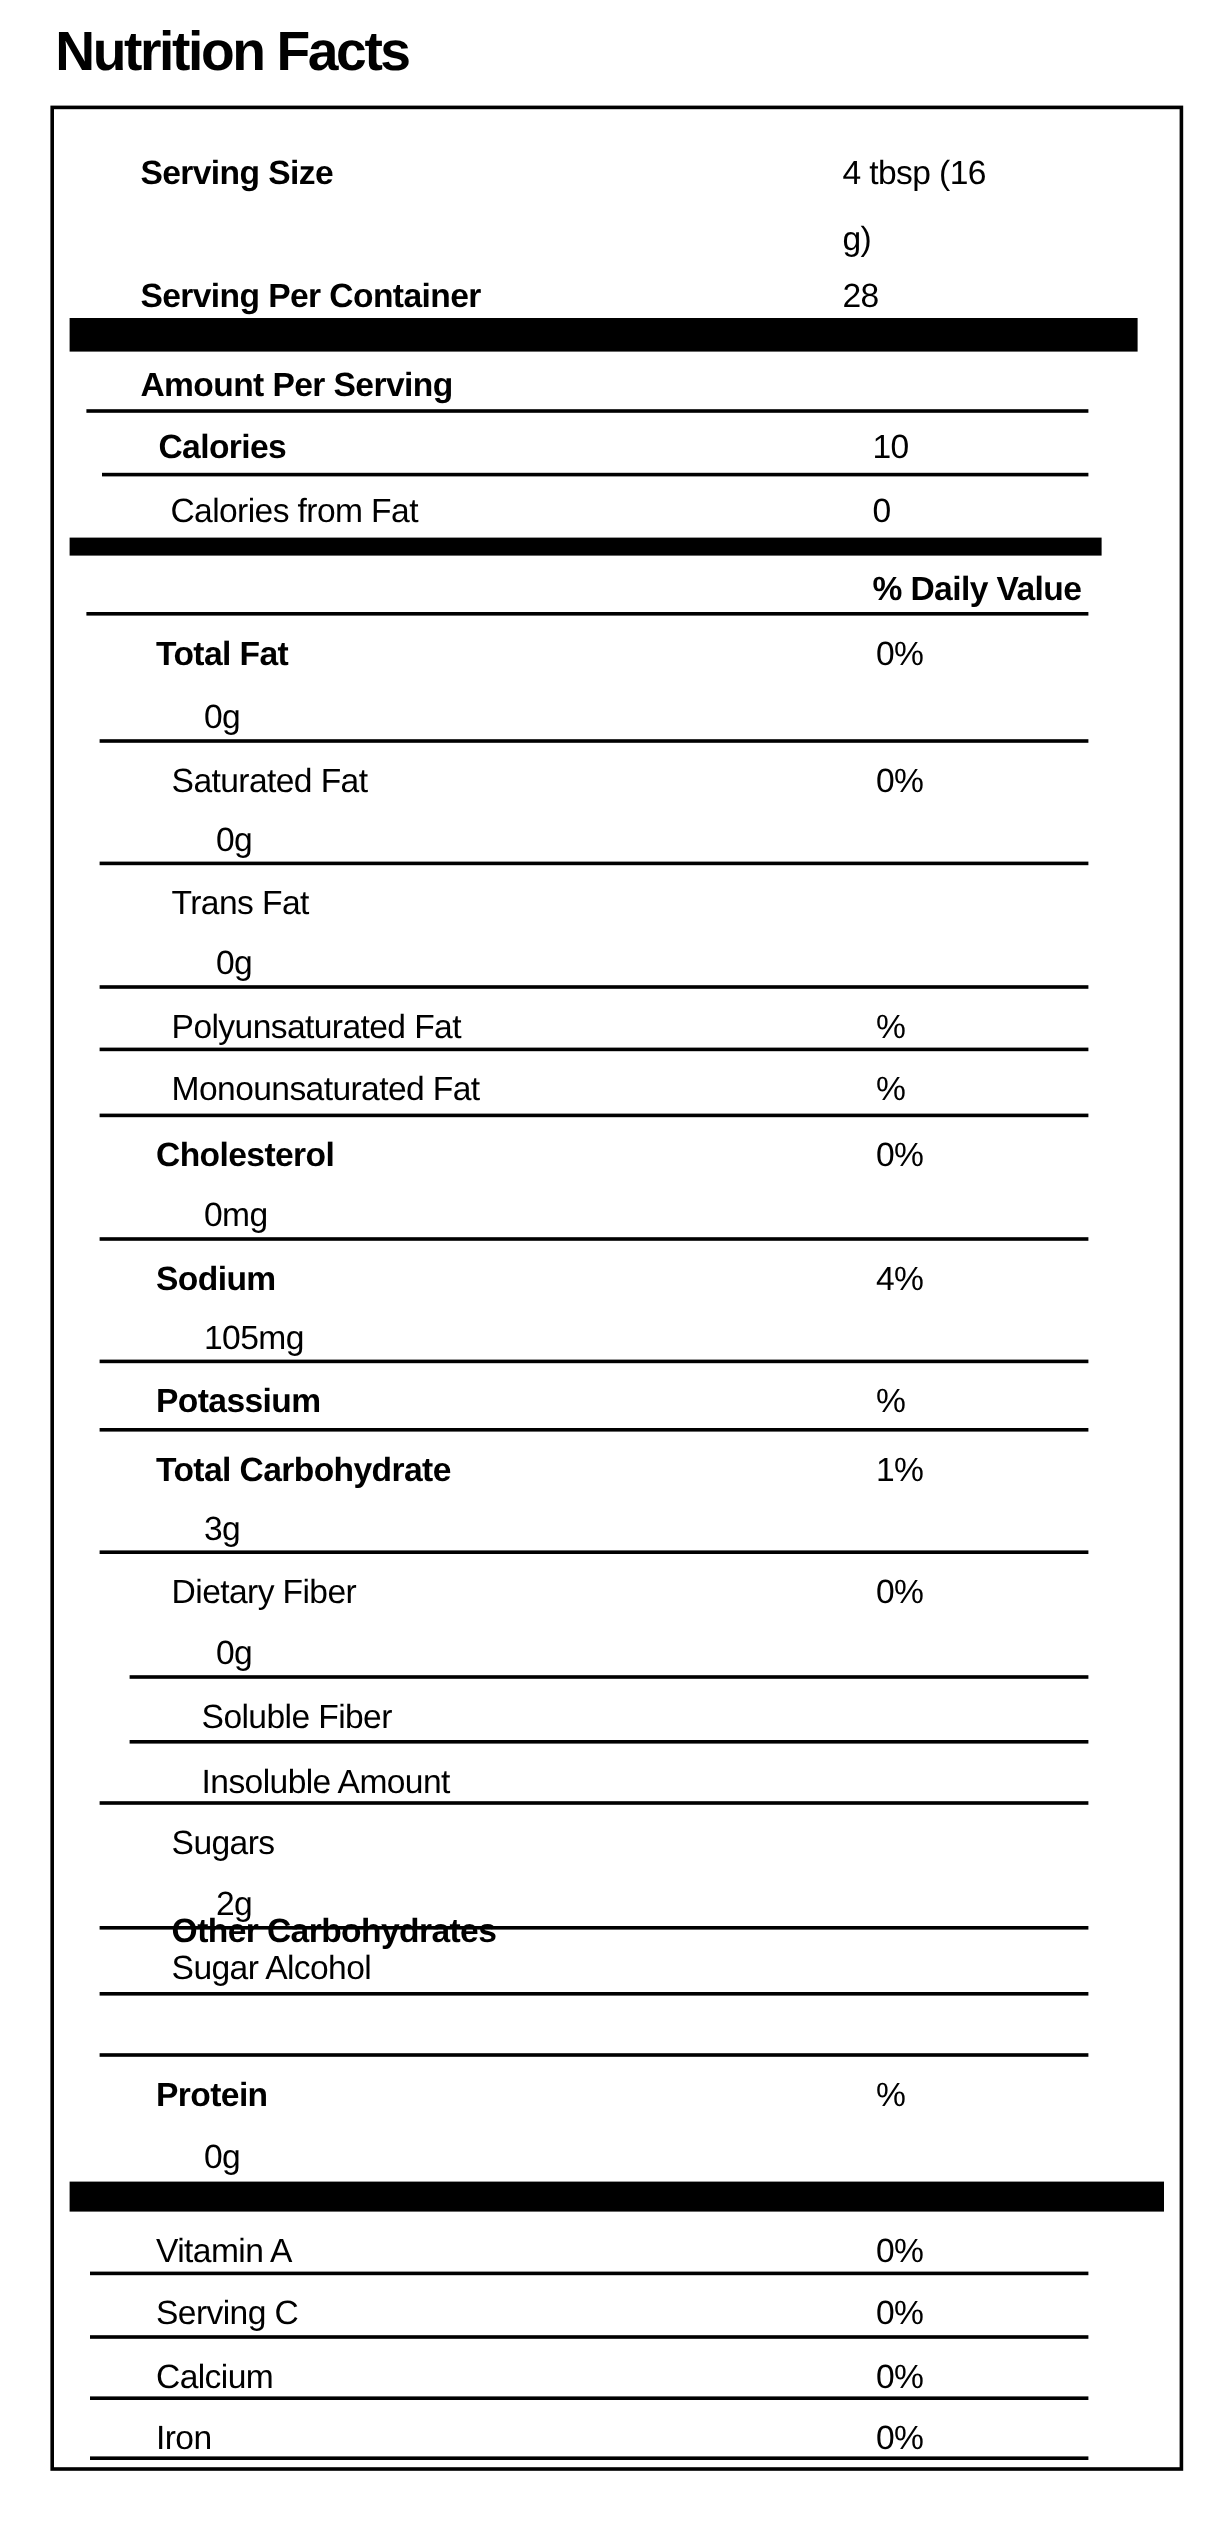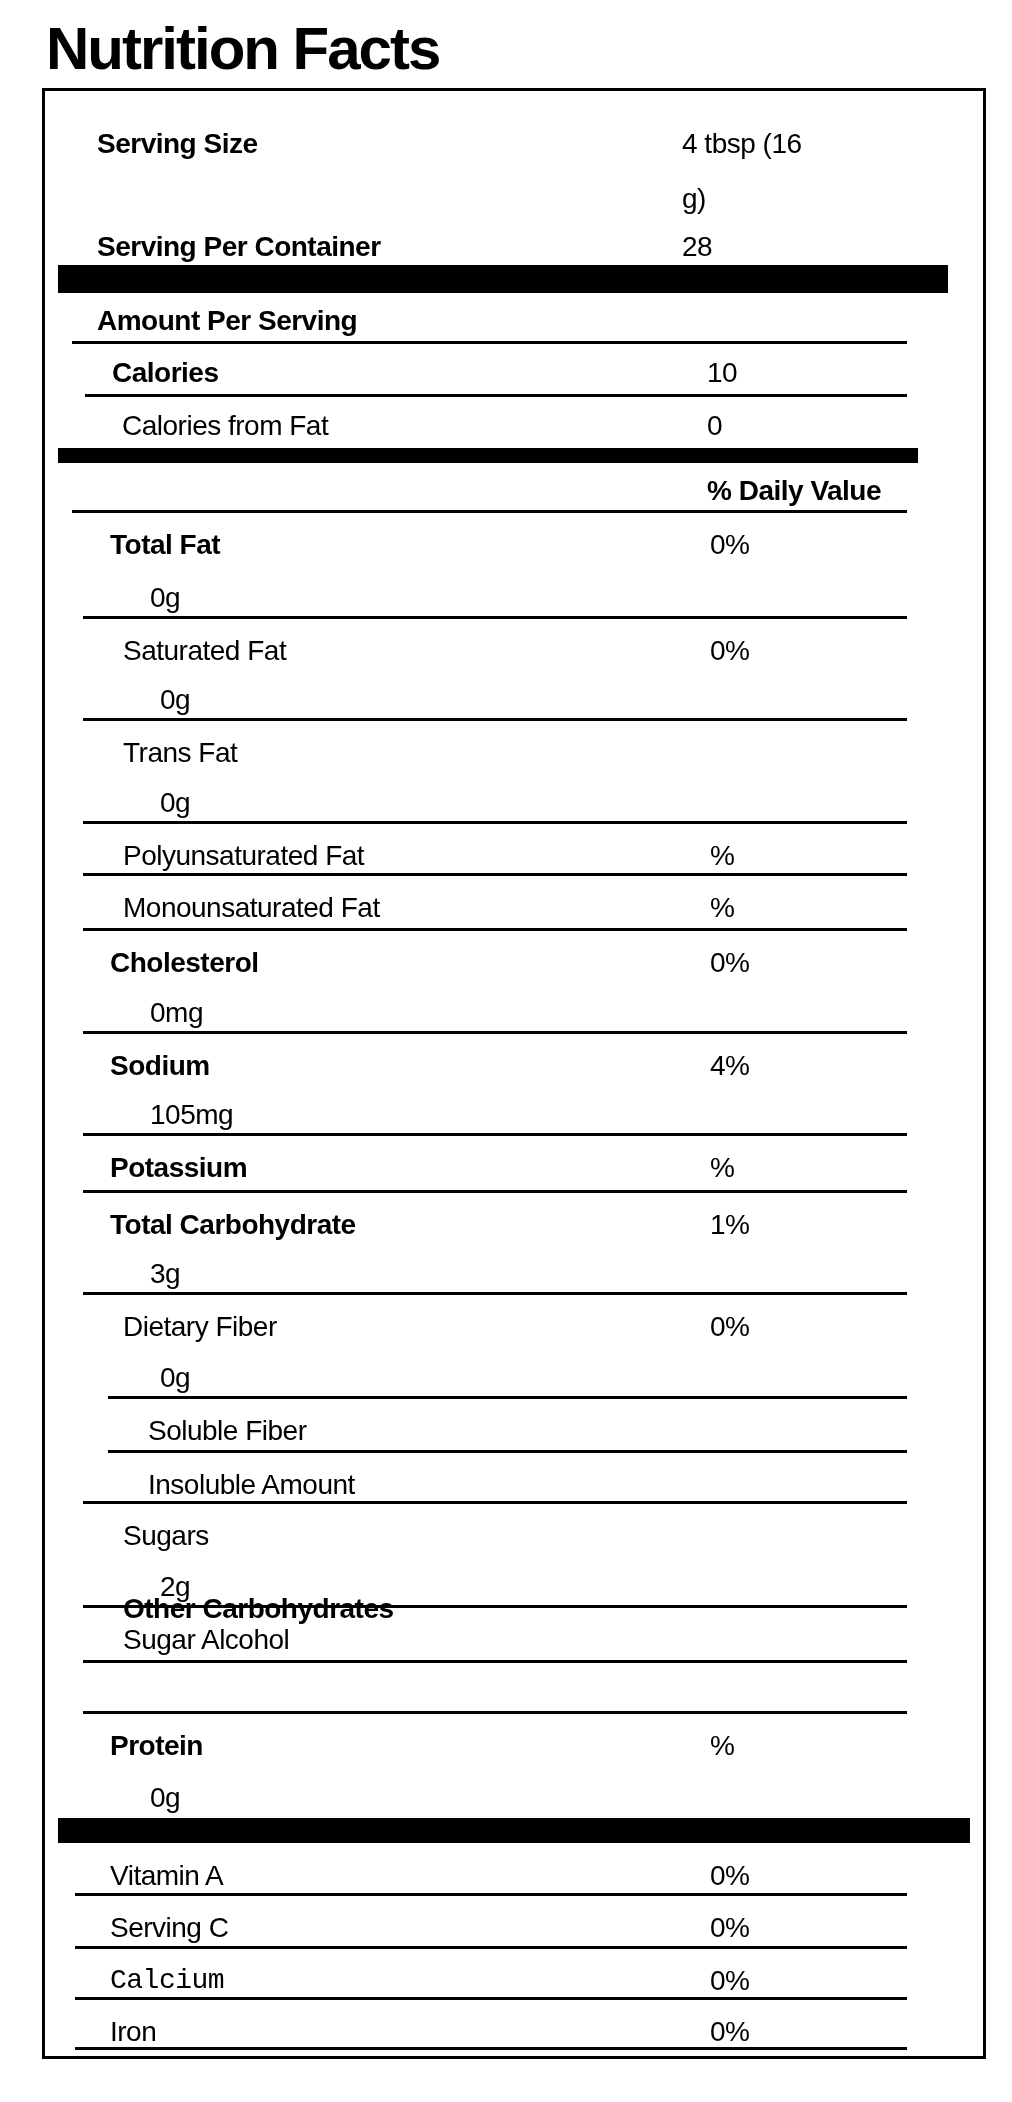--- a/index.html
+++ b/index.html
@@ -4,25 +4,25 @@
 <style>
   html,body{margin:0;padding:0;}
   body{
     width:1012px;height:2102px;position:relative;
     background:#ffffff;color:#000000;
     font-family:"Liberation Sans","DejaVu Sans",sans-serif;
     overflow:hidden;
   }
   .t{
     position:absolute;font-size:28px;line-height:1;letter-spacing:-0.5px;
-    white-space:nowrap;color:#000;
+    white-space:nowrap;color:#000;margin-left:20px;
   }
   .bld{font-weight:bold;}
   .title{
-    position:absolute;left:46px;top:19px;font-size:60px;line-height:1;
+    position:absolute;left:46px;top:19px;font-size:46px;line-height:1;
     font-weight:bold;letter-spacing:-2px;color:#000;white-space:nowrap;
   }
   .box{
     position:absolute;left:42px;top:88px;width:938px;height:1965px;
     border:3px solid #000;background:transparent;
   }
   .rule{position:absolute;height:3px;background:#000;}
   .bar{position:absolute;left:58px;background:#000;}
 </style>
 </head>
@@ -122,19 +122,19 @@
 <div class="bar" style="top:1818px;width:912px;height:25px;"></div>
 
 <div class="t" style="left:110px;top:1862px;">Vitamin A</div>
 <div class="t" style="left:710px;top:1862px;">0%</div>
 <div class="rule" style="left:75px;top:1893px;width:832px;"></div>
 
 <div class="t" style="left:110px;top:1914px;">Serving C</div>
 <div class="t" style="left:710px;top:1914px;">0%</div>
 <div class="rule" style="left:75px;top:1946px;width:832px;"></div>
 
-<div class="t" style="left:110px;top:1967px;font-family:Liberation Mono, monospace;">Calcium</div>
+<div class="t" style="left:110px;top:1967px;">Calcium</div>
 <div class="t" style="left:710px;top:1967px;">0%</div>
 <div class="rule" style="left:75px;top:1997px;width:832px;"></div>
 
 <div class="t" style="left:110px;top:2018px;">Iron</div>
 <div class="t" style="left:710px;top:2018px;">0%</div>
 <div class="rule" style="left:75px;top:2047px;width:832px;"></div>
 
 </body></html>

